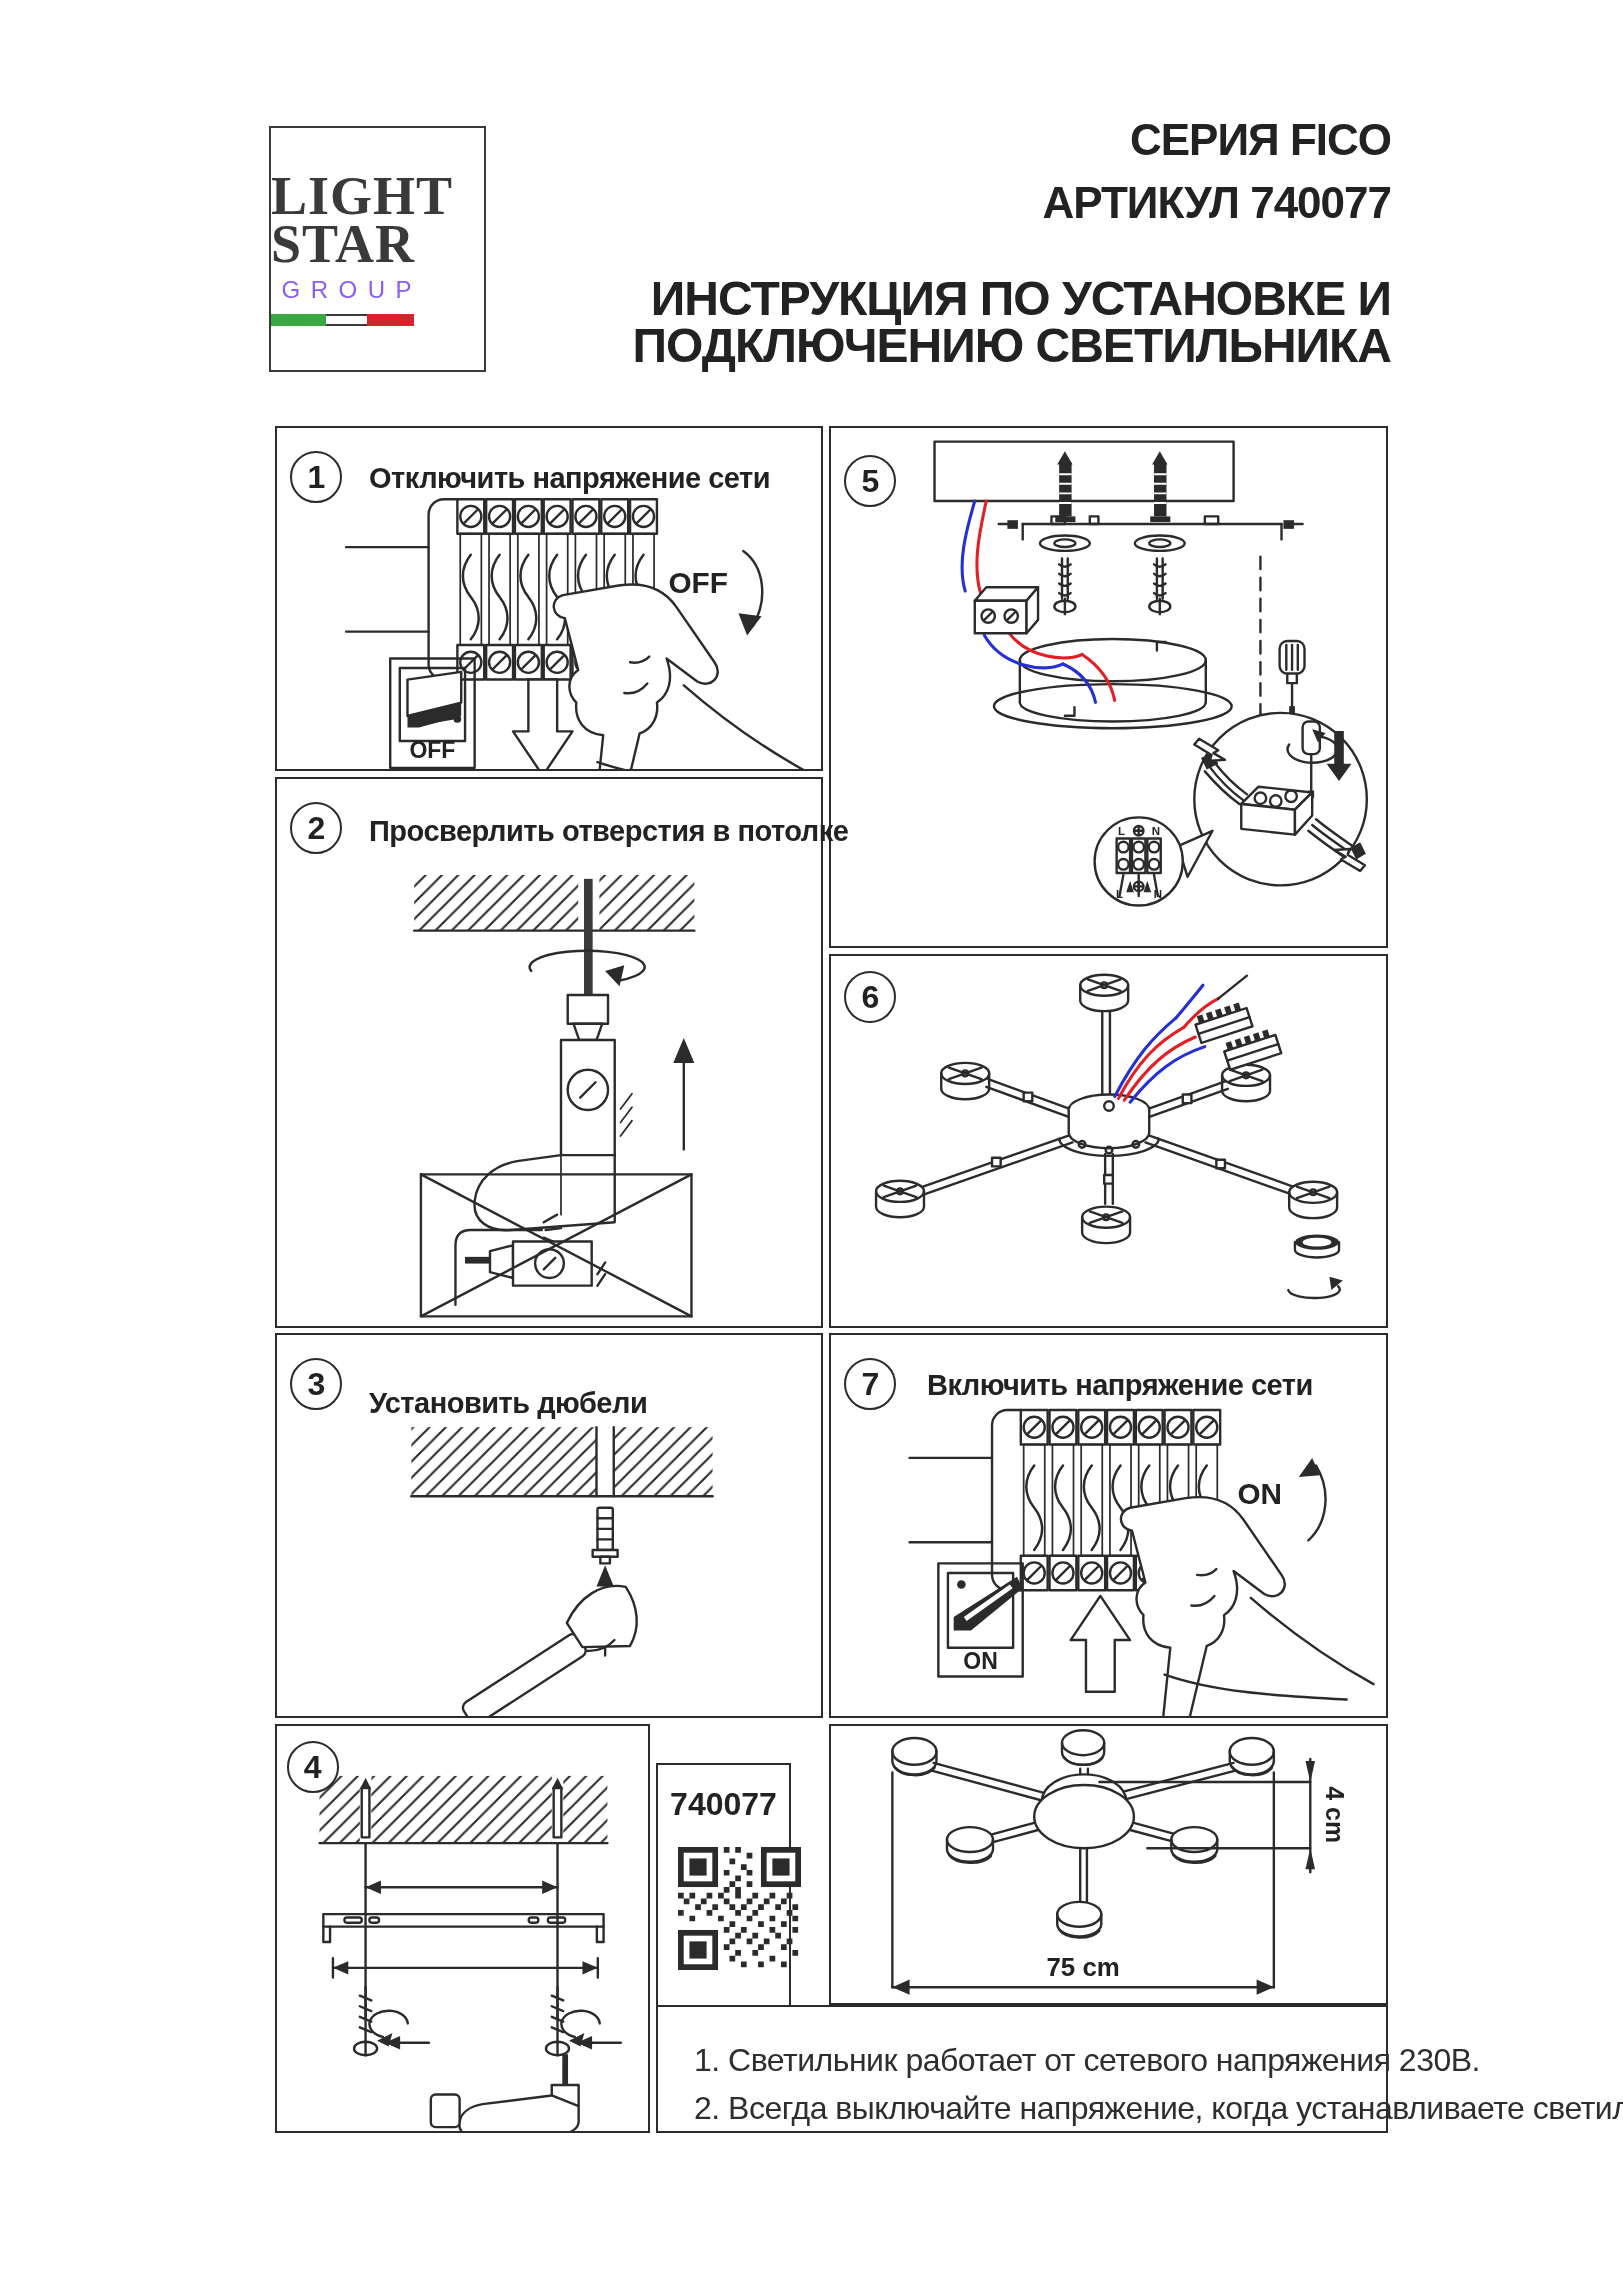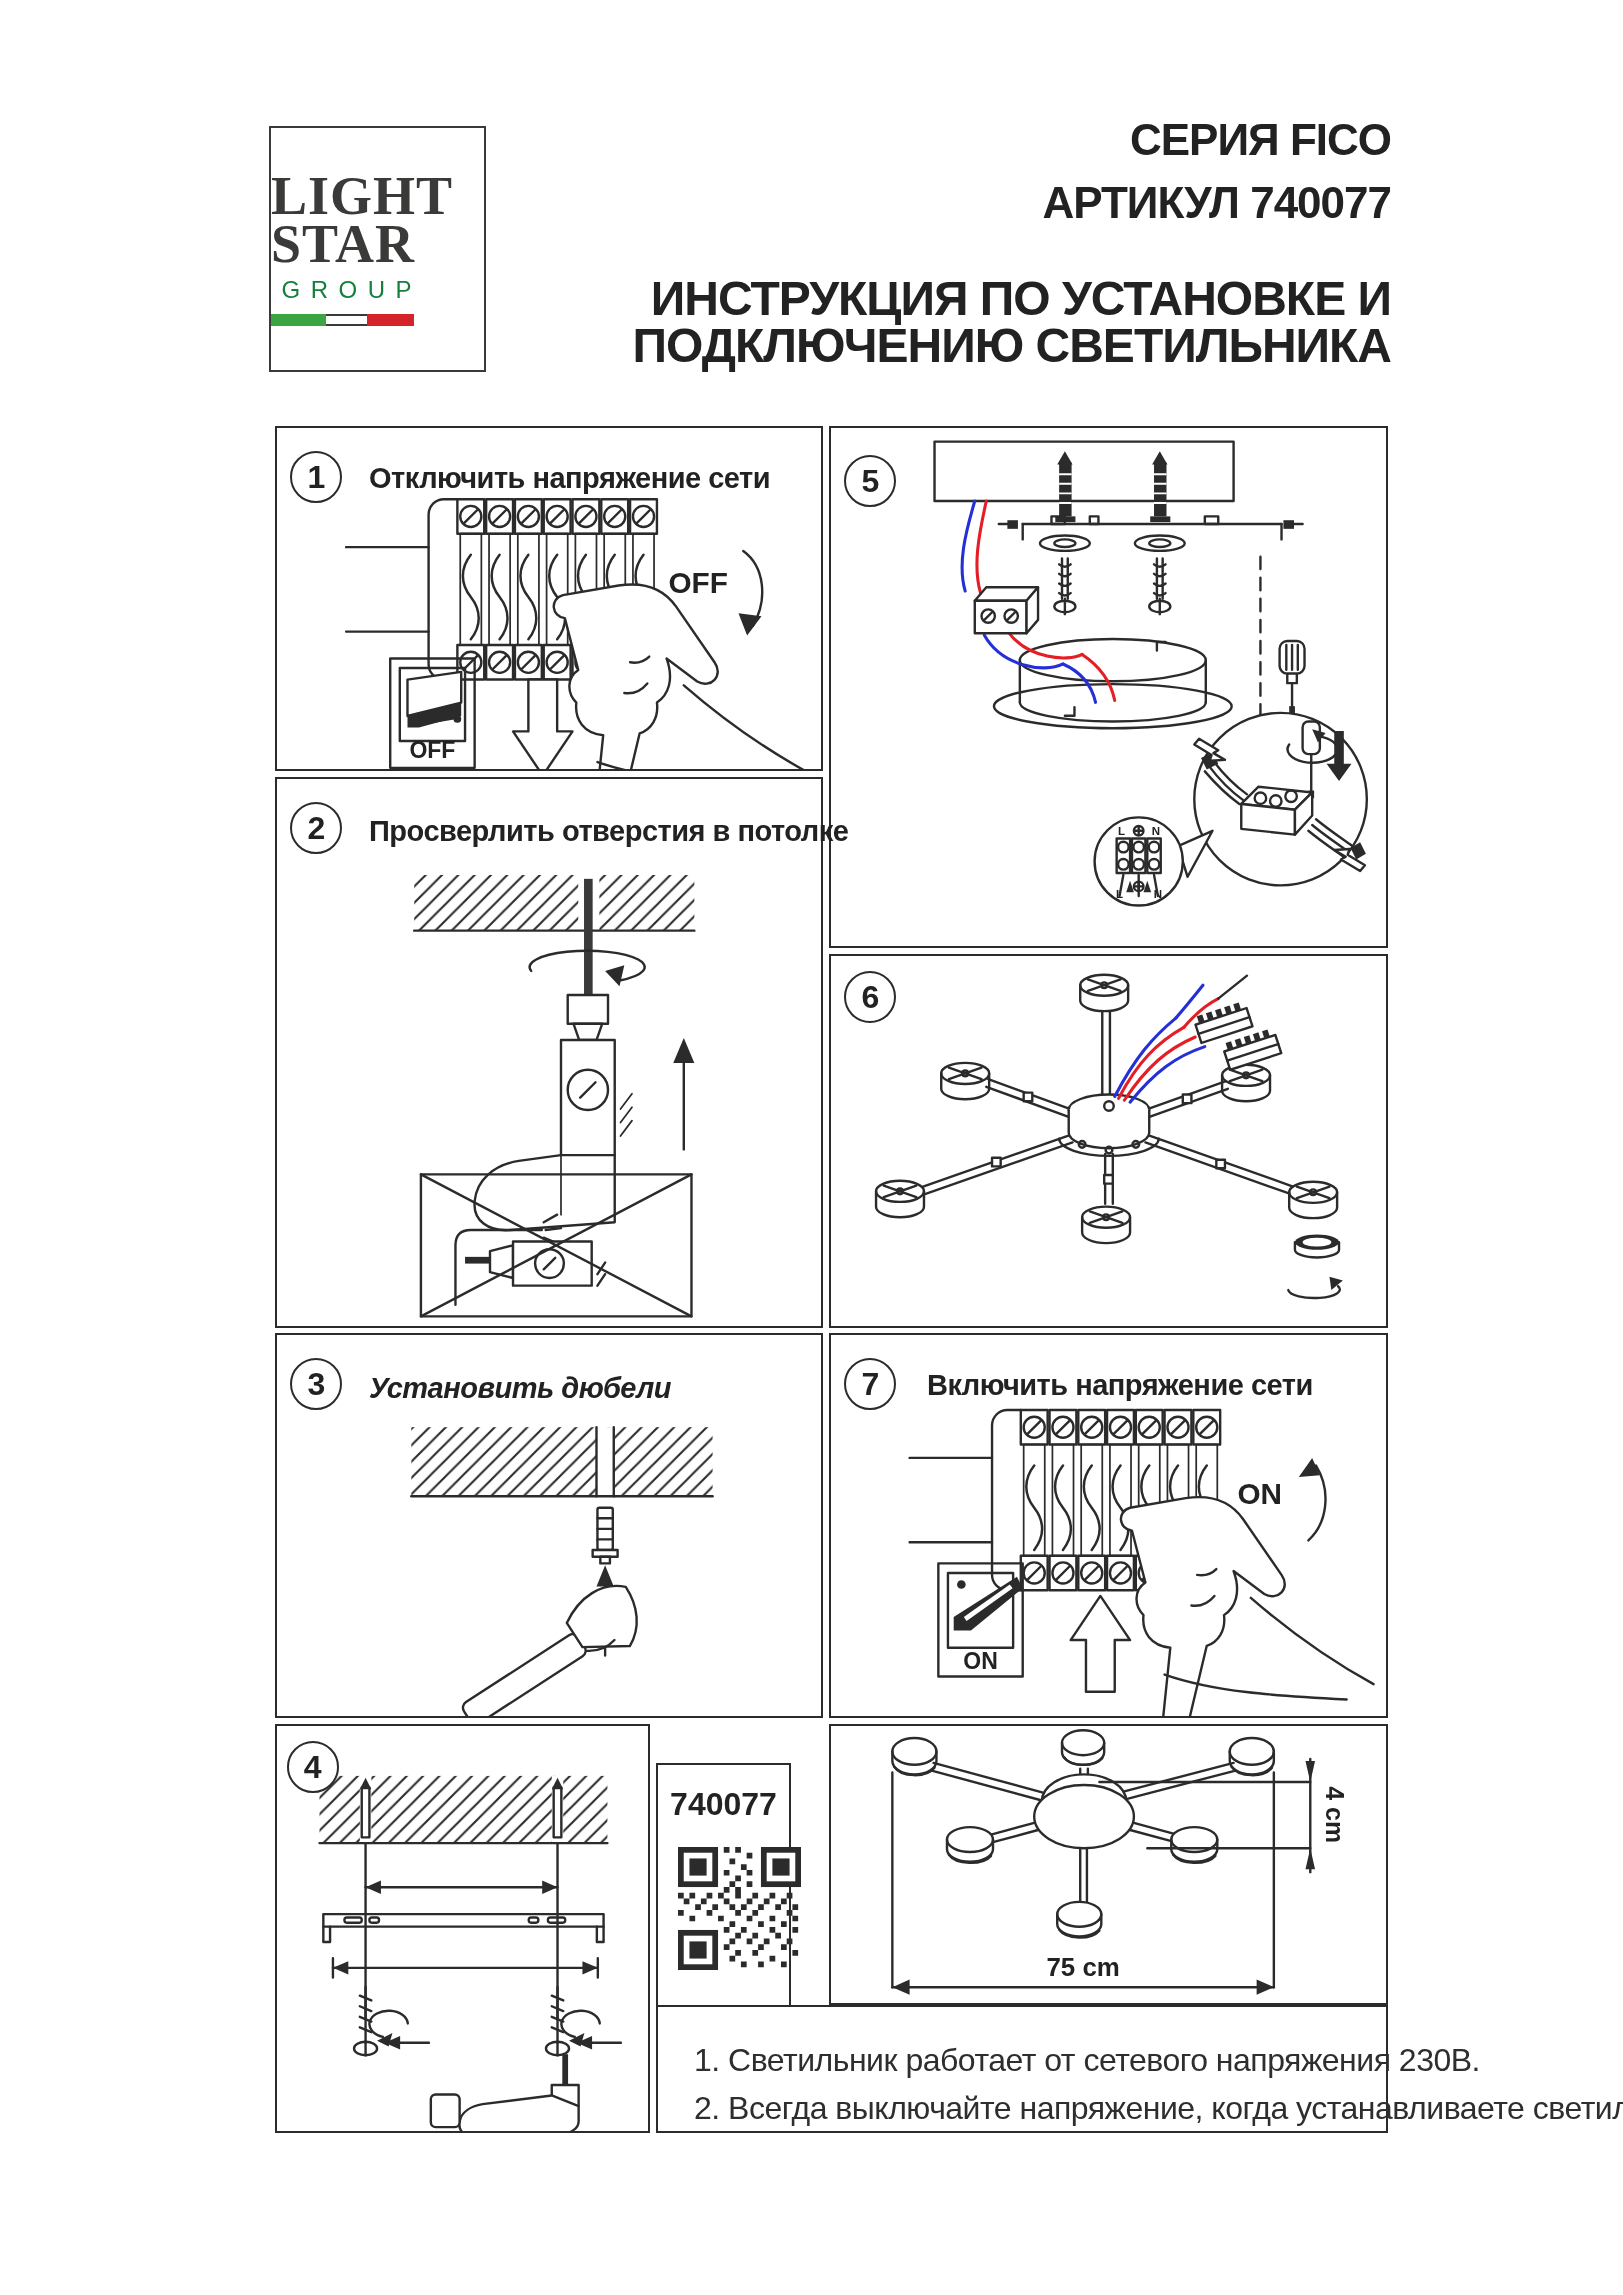--- a/index.html
+++ b/index.html
@@ -8,21 +8,21 @@
   
   .hline{position:absolute;right:232px;font-weight:bold;letter-spacing:-1px;white-space:nowrap;}
   .h-series{top:115px;font-size:44px;}
   .h-article{top:178px;font-size:44px;}
   .h-t1{top:271px;font-size:48px;}
   .h-t2{top:318px;font-size:48px;}
   
   .logo-box{position:absolute;left:269px;top:126px;width:217px;height:246px;border:2.9px solid #3a3a38;
             box-sizing:border-box;display:flex;flex-direction:column;align-items:flex-start;justify-content:center;background:#fff;}
   .lgword{font-family:"Liberation Serif",serif;font-weight:bold;font-size:54px;line-height:.9;color:#3a3a38;letter-spacing:1px;}
-  .lggroup{font-size:24px;letter-spacing:10.5px;padding-left:10.5px;color:#15803d;margin-top:7.6px;}
+  .lggroup{font-size:24px;letter-spacing:10.5px;padding-left:10.5px;color:#8b5cf6;margin-top:7.6px;}
   .flag{width:143px;height:12.4px;display:flex;margin-top:9.6px;}
   .flag .g{flex:4;background:var(--flag-green);}
   .flag .w{flex:3;background:#fff;border-top:2.4px solid #3a3a38;border-bottom:2.4px solid #3a3a38;box-sizing:border-box;}
   .flag .r{flex:3.4;background:var(--flag-red);}
   
   .panel{position:absolute;border:2.9px solid var(--line);background:#fff;box-sizing:border-box;}
   .num{position:absolute;width:52px;height:52px;border:2.5px solid var(--line);border-radius:50%;
        display:flex;align-items:center;justify-content:center;font-size:32px;font-weight:bold;
        box-sizing:border-box;background:#fff;z-index:3;}
   .slabel{position:absolute;font-size:29px;font-weight:bold;letter-spacing:-0.5px;white-space:nowrap;z-index:3;}
@@ -212,21 +212,21 @@
         <circle class="d" cx="284" cy="505" r="15"></circle>
           <path class="d" d="M278,511 L290,499"></path>
         <path class="d" d="M334,516 l8,-12 M334,528 l8,-12" stroke-width="1.6"></path>
         <path class="d" d="M150,412 L432,560 M432,412 L150,560" stroke-width="2.2"></path>
       </g>
     </svg>
   </div>
 
   <div class="panel" style="left:275px;top:1333px;width:548px;height:385px;">
     <div class="num" style="left:13.4px;top:23px;">3</div>
-    <div class="slabel" style="left:92px;top:37px;font-style:italic;">Установить дюбели</div>
+    <div class="slabel" style="left:92px;top:52px;">Установить дюбели</div>
     <svg class="psvg" viewBox="0 0 567 397">
       <g>
         <rect x="140" y="96" width="314" height="72" fill="url(#hatch)"></rect>
         <rect x="333" y="96" width="18" height="72" fill="#fff"></rect>
         <path class="d" d="M333,96 V168 M351,96 V168" stroke-width="1.6"></path>
         <path class="d" d="M140,168 H454" stroke-width="3.2"></path>
       </g>
       <g>
         <rect class="df" x="334" y="180" width="16" height="44" rx="2"></rect>
         <path class="d" d="M334,191 h16 M334,202 h16 M334,213 h16" stroke-width="1.5"></path>

